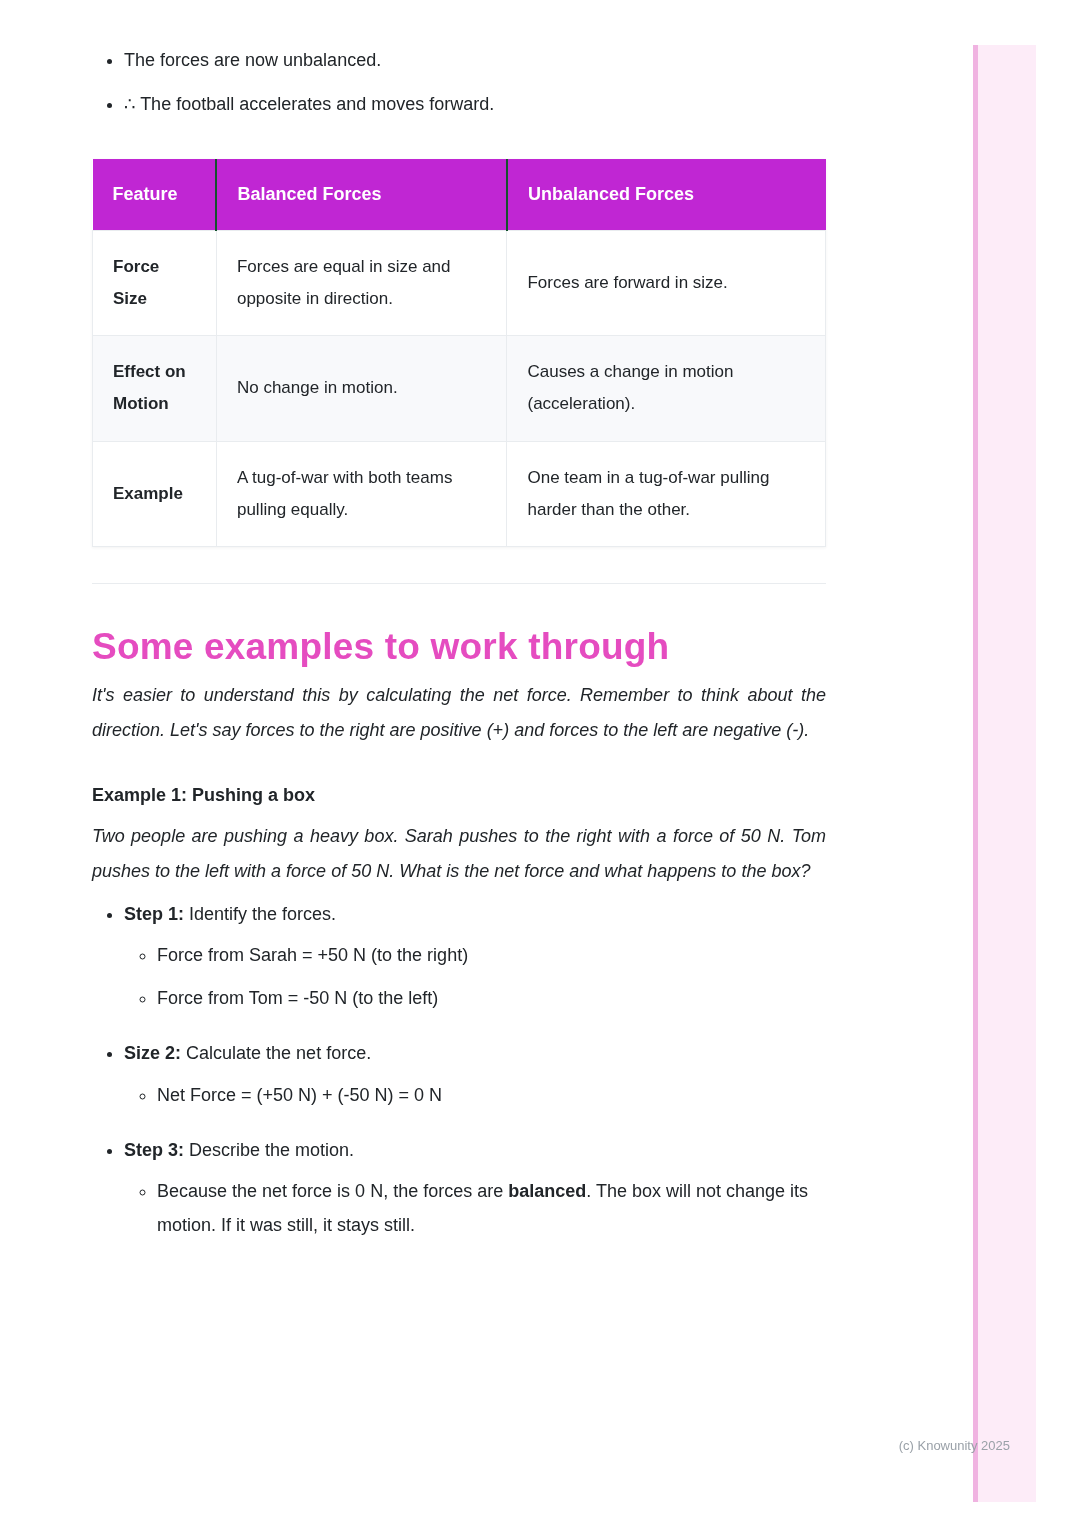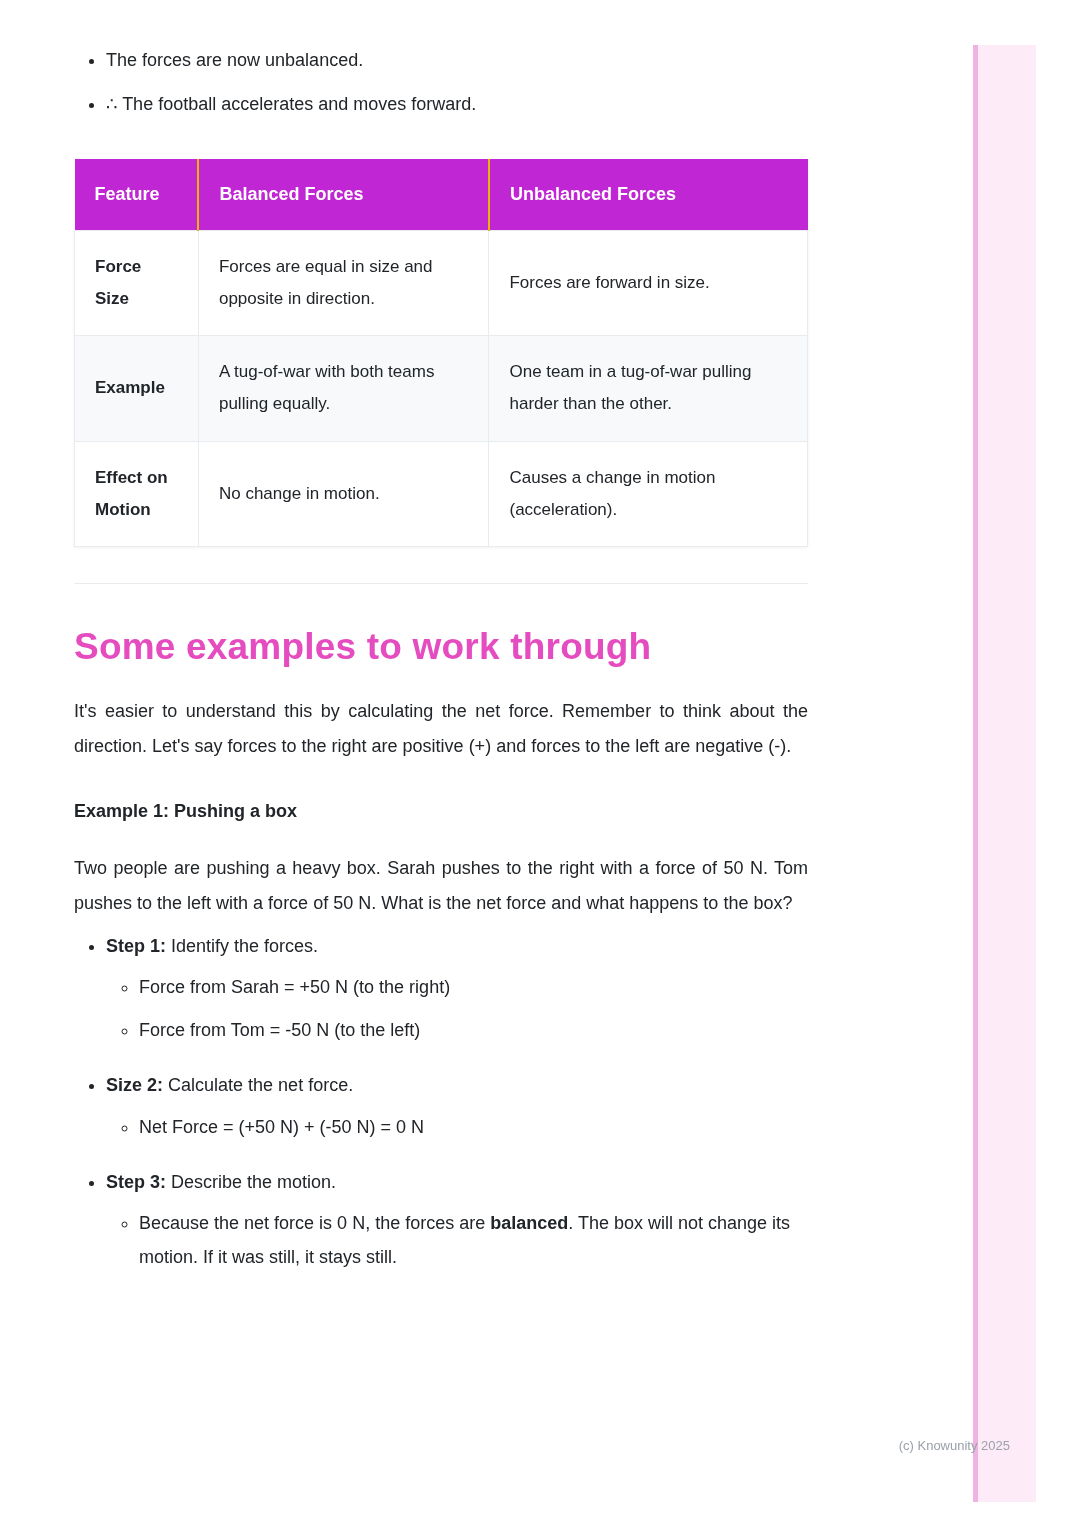--- a/index.html
+++ b/index.html
@@ -14,21 +14,21 @@
   .side-strip {
     position: absolute;
     top: 45px; right: 44px;
     width: 63px; height: 1457px;
     background: var(--strip-bg, #fdecf8);
     border-left: 5px solid var(--strip-line, #f0b3e1);
     z-index: 1;
   }
   .content {
     position: absolute;
-    left: 74px; top: 46px;
+    left: 92px; top: 46px;
     width: 734px;
     font-size: 18px;
     z-index: 2;
   }
   ul.intro-bullets {
     list-style: disc outside;
     padding-left: 32px;
   }
   ul.intro-bullets li { margin-bottom: 15px; line-height: 1.6; }
 
@@ -39,21 +39,21 @@
     font-size: 17px;
     box-shadow: 0 1px 3px rgba(0,0,0,0.05);
   }
   .force-table th {
     background: var(--table-header-bg, #c026d3);
     color: #ffffff;
     text-align: left;
     font-weight: bold;
     font-size: 18px;
     padding: 25px 20px;
-    border-right: 2px solid #eab308;
+    border-right: 2px solid #14532d;
   }
   .force-table th:last-child { border-right: none; }
   .force-table td {
     border: 1px solid var(--table-border, #e9ecef);
     padding: 20px;
     vertical-align: middle;
     line-height: 1.9;
   }
   .force-table tbody tr:nth-child(even) { background: var(--row-alt-bg, #f8f9fb); }
   .force-table td.feat { font-weight: bold; }
@@ -67,23 +67,24 @@
     margin: 36px 0 0 0;
   }
   h2.section-heading {
     color: var(--heading-pink, #e54cc0);
     font-size: 37px;
     font-weight: bold;
     margin-top: 42px;
     letter-spacing: 0.2px;
   }
   p.para {
-    margin-top: 26px;
+    margin-top: 10px;
     line-height: 1.95;
     text-align: justify;
+    font-style: italic;
   }
   p.example-title {
     margin-top: 32px;
     font-weight: bold;
     line-height: 1.6;
   }
   ul.steps {
     list-style: disc outside;
     padding-left: 32px;
     margin-top: 8px;
@@ -134,28 +135,28 @@
         <th>Unbalanced Forces</th>
       </tr>
     </thead>
     <tbody>
       <tr>
         <td class="feat">Force Size</td>
         <td><span>Forces are equal in size and opposite in direction.</span><strong></strong><span></span></td>
         <td><span>Forces are forward in size.</span><strong></strong><span></span></td>
       </tr>
       <tr>
+        <td class="feat">Effect on Motion</td>
+        <td><span>No change in motion.</span><strong></strong><span></span></td>
+        <td><span>Causes a change in motion (acceleration).</span><strong></strong><span></span></td>
+      </tr>
+      <tr>
         <td class="feat">Example</td>
         <td><span>A tug-of-war with both teams pulling equally.</span><strong></strong><span></span></td>
         <td><span>One team in a tug-of-war pulling harder than the other.</span><strong></strong><span></span></td>
-      </tr>
-      <tr>
-        <td class="feat">Effect on Motion</td>
-        <td><span>No change in motion.</span><strong></strong><span></span></td>
-        <td><span>Causes a change in motion (acceleration).</span><strong></strong><span></span></td>
       </tr>
     </tbody>
   </table>
 
   <hr class="divider">
 
   <h2 class="section-heading">Some examples to work through</h2>
 
   <p class="para">It's easier to understand this by calculating the net force. Remember to think about the direction. Let's say forces to the right are positive (+) and forces to the left are negative (-).</p>
 

